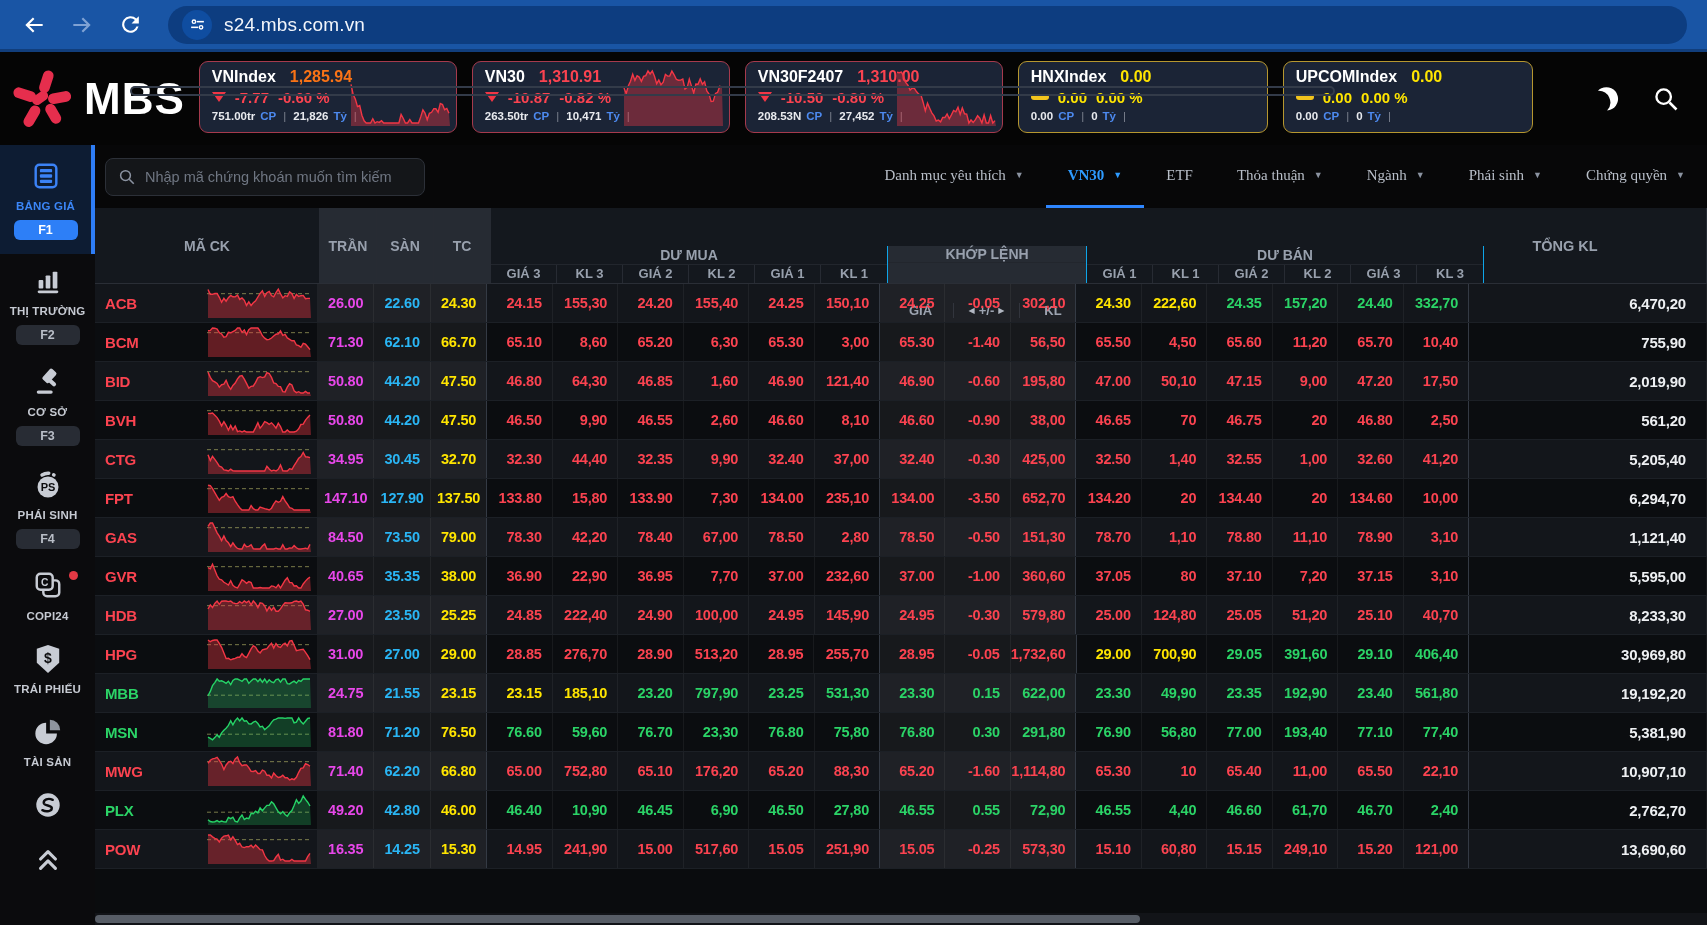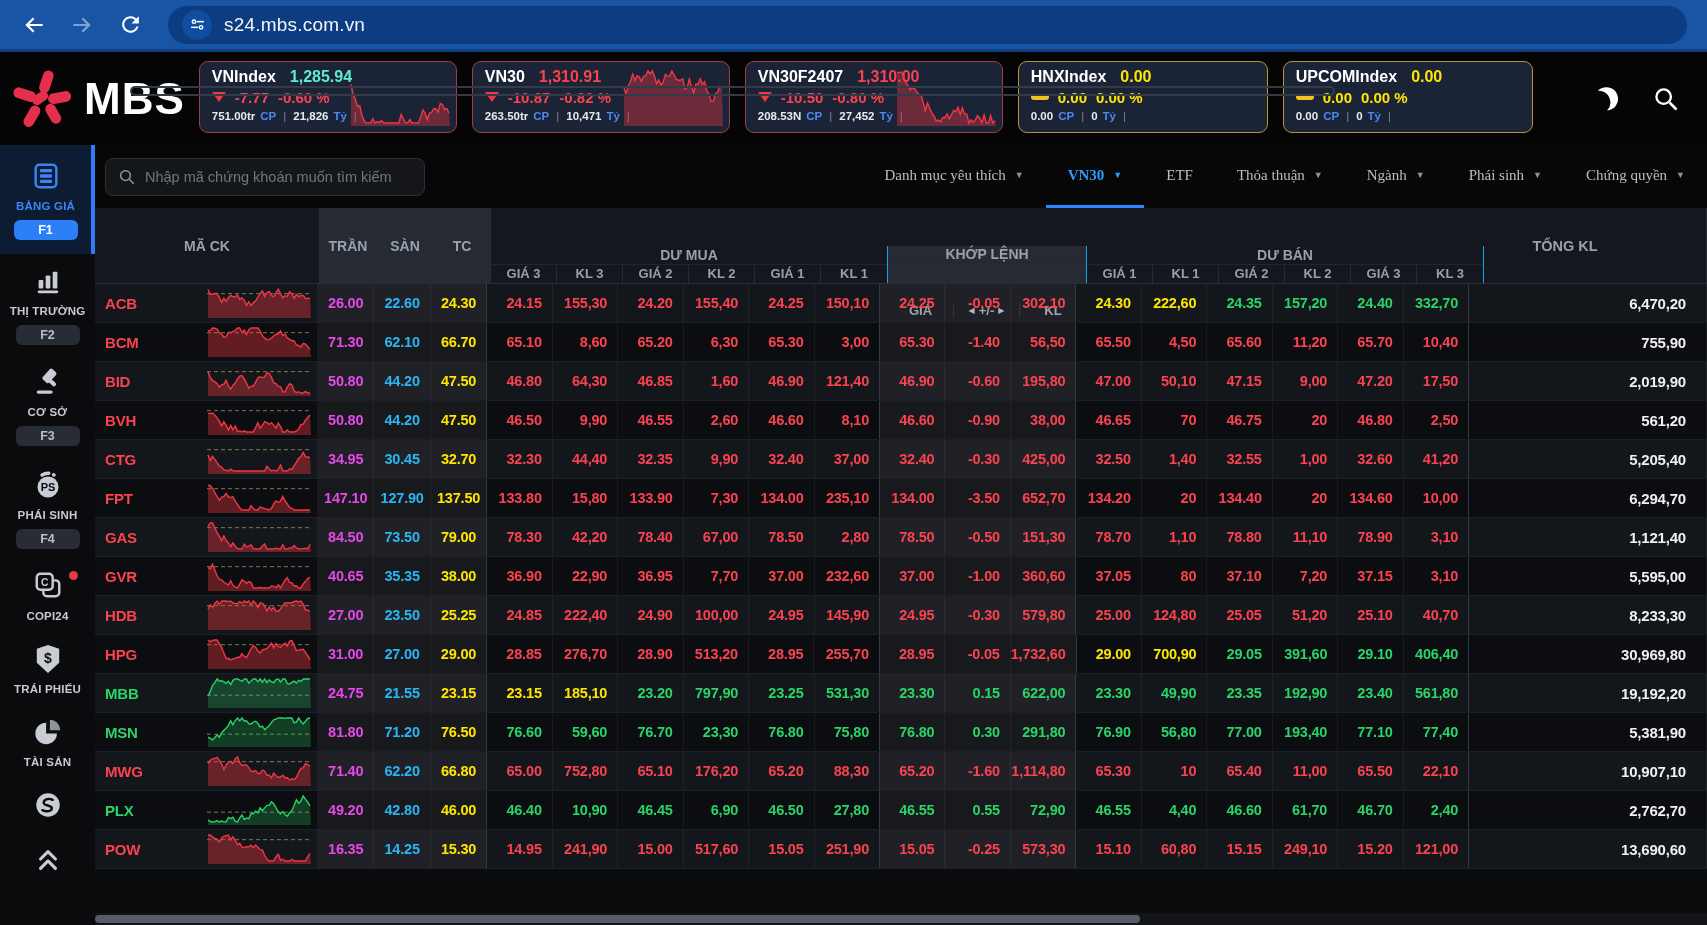--- a/index.html
+++ b/index.html
@@ -133,21 +133,21 @@
           <rect x="8" y="16" width="11" height="24" rx="5.5" transform="rotate(288 13 28)"></rect>
           <rect x="24" y="22" width="10" height="18" rx="5" transform="rotate(55 29 31)"></rect>
         </g>
       </svg>
       <span class="logo-text">MBS</span>
     </div>
     <div class="cards" id="cards">
         <div class="card">
           <div class="r1">
             <span class="ix-name">VNIndex</span>
-            <span class="ix-val" style="color: #5eead4;">1,285.94</span>
+            <span class="ix-val" style="color: #f97316;">1,285.94</span>
           </div>
           <div class="r2">
             <span class="tri-down"></span>
             <span style="color: rgb(251, 67, 80);">-7.77</span>
             <span style="color: rgb(251, 67, 80);">-0.60 %</span>
           </div>
           <div class="r3">
             <span>751.00tr</span>
             <span class="u">CP</span>
             <span class="p">|</span>

